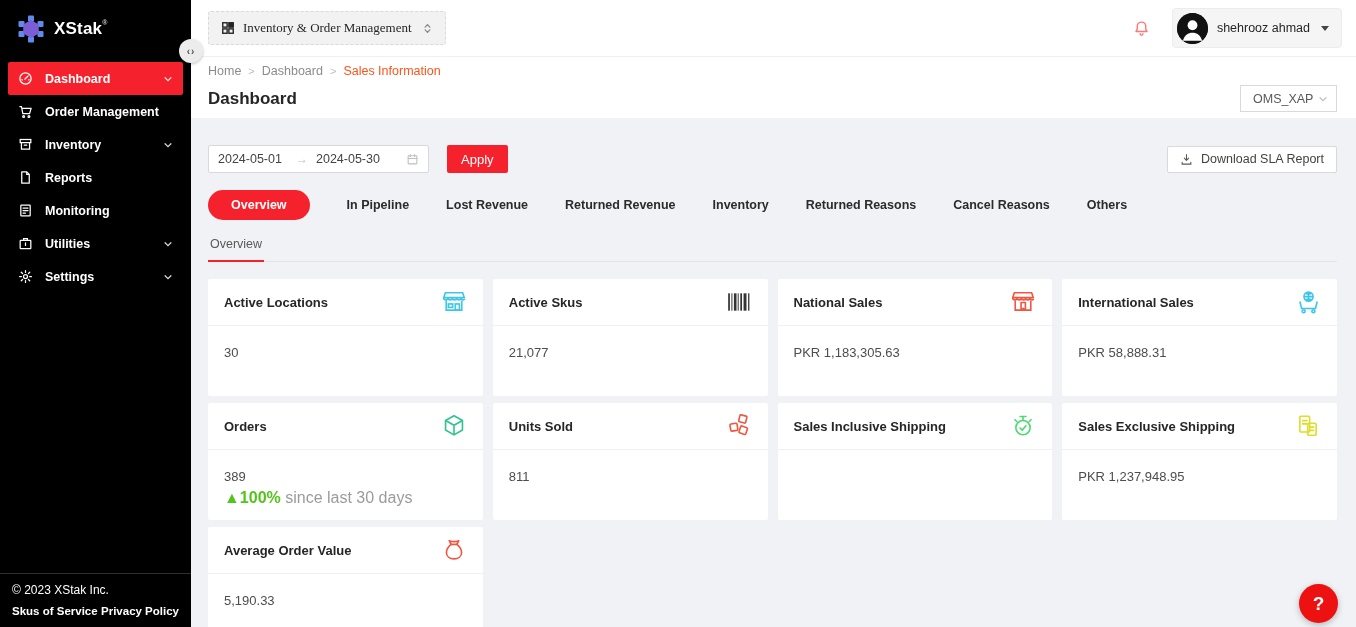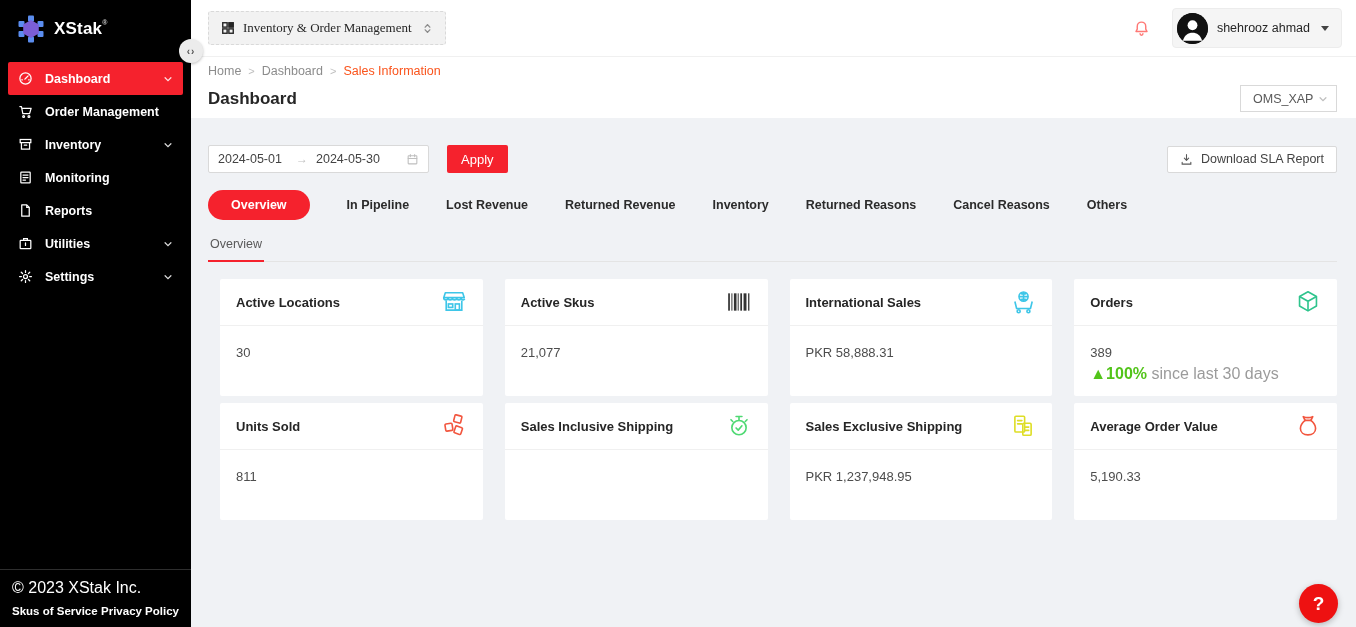--- a/index.html
+++ b/index.html
@@ -16,21 +16,21 @@
   .logo-sup { font-size:7px; vertical-align:top; color:#cfcfcf; }
   .menu { margin-top:6px; flex:1; }
   .menu-item { display:flex; align-items:center; gap:12px; height:33px;
     margin:0 8px; padding:0 10px; border-radius:2px; font-size:12.5px; font-weight:bold;
     color:#fff; cursor:pointer; }
   .menu-item .mi-icon { width:15px; height:15px; color:#fff; flex:0 0 15px; }
   .menu-item .mi-label { flex:1; }
   .menu-item .mi-chev { width:10px; height:10px; color:#fff; opacity:.85; }
   .menu-item.active { background:#f5222d; }
   .sidebar-footer { border-top:1px solid #2e2e2e; padding:9px 12px 10px 12px; }
-  .copyright { font-size:16px; color:#fff; margin-bottom:8px; }
+  .copyright { font-size:12px; color:#fff; margin-bottom:8px; }
   .foot-links { display:flex; justify-content:space-between; font-size:11.5px; font-weight:bold; }
   .foot-links a { color:#fff; text-decoration:none; cursor:pointer; }
 
   
   .collapse-handle { position:absolute; left:179px; top:39px; width:24px; height:24px;
     background:#ececec; border-radius:50%; z-index:9; display:flex; align-items:center;
     justify-content:center; font-size:10px; color:#555; letter-spacing:1px; cursor:pointer;
     box-shadow:0 1px 3px rgba(0,0,0,.25); font-weight:bold; }
 
   
@@ -84,21 +84,21 @@
   .tabs-row { display:flex; align-items:center; gap:37px; margin-top:17px; }
   .tab { font-size:12.5px; font-weight:bold; color:#2b2b2b; cursor:pointer; white-space:nowrap; }
   .tab.pill { background:#f5222d; color:#fff; border-radius:16px; padding:8px 23px; }
 
   .subtab-row { margin-top:13px; border-bottom:1px solid #e4e4e4; }
   .subtab { display:inline-block; font-size:12.5px; color:#595959; padding:4px 2px 9px 2px;
     border-bottom:2px solid #f5222d; margin-bottom:-1px; cursor:pointer; }
 
   .cards-grid { display:grid; grid-template-columns:repeat(4, 1fr); gap:7px 10px;
     grid-auto-rows:117px; margin-top:17px; }
-  .card { background:#fff; border-radius:2px; overflow:hidden;margin-left:12px; }
+  .card { background:#fff; border-radius:2px; overflow:hidden; }
   .card-head { display:flex; align-items:center; justify-content:space-between;
     height:47px; padding:0 16px; border-bottom:1px solid #f0f0f0; }
   .card-title { font-size:13px; font-weight:bold; color:#262626; }
   .card-icon { width:26px; height:26px; }
   .card-icon svg { width:26px; height:26px; }
   .card-body { padding:19px 16px 0 16px; }
   .card-value { font-size:13px; color:#4d4d4d; }
   .card-delta { margin-top:5px; font-size:16px; color:#9b9b9b; }
   .card-delta .up { color:#52c41a; font-weight:bold; }
 
@@ -153,31 +153,31 @@
         <rect x="3.5" y="4" width="17" height="5"></rect>
           <path d="M5.5 9v10.5h13V9M10 13h4" stroke-linecap="round"></path>
       </svg>
       <span class="mi-label">Inventory</span>
       <svg class="mi-chev" viewBox="0 0 24 24" fill="none" stroke="currentColor" stroke-width="3">
           <path d="M5 9l7 7 7-7" stroke-linecap="round"></path>
         </svg>
     </div>
     <div class="menu-item">
       <svg class="mi-icon" viewBox="0 0 24 24" fill="none" stroke="currentColor" stroke-width="2">
+        <path d="M6 3h8l4 4v14H6V3z" stroke-linejoin="round"></path>
+          <path d="M14 3v4h4"></path>
+      </svg>
+      <span class="mi-label">Reports</span>
+    </div>
+    <div class="menu-item">
+      <svg class="mi-icon" viewBox="0 0 24 24" fill="none" stroke="currentColor" stroke-width="2">
         <rect x="4.5" y="3.5" width="15" height="17" rx="1"></rect>
           <path d="M8 8h8M8 12h8M8 16h4" stroke-linecap="round"></path>
       </svg>
       <span class="mi-label">Monitoring</span>
-    </div>
-    <div class="menu-item">
-      <svg class="mi-icon" viewBox="0 0 24 24" fill="none" stroke="currentColor" stroke-width="2">
-        <path d="M6 3h8l4 4v14H6V3z" stroke-linejoin="round"></path>
-          <path d="M14 3v4h4"></path>
-      </svg>
-      <span class="mi-label">Reports</span>
     </div>
     <div class="menu-item">
       <svg class="mi-icon" viewBox="0 0 24 24" fill="none" stroke="currentColor" stroke-width="2">
         <rect x="3.5" y="7" width="17" height="13" rx="1"></rect>
           <path d="M9 7V4h6v3M12 11v4" stroke-linecap="round"></path>
       </svg>
       <span class="mi-label">Utilities</span>
       <svg class="mi-chev" viewBox="0 0 24 24" fill="none" stroke="currentColor" stroke-width="3">
           <path d="M5 9l7 7 7-7" stroke-linecap="round"></path>
         </svg>
@@ -330,20 +330,36 @@
                 <rect x="16.2" y="4" width="2.7" height="16"></rect>
               <rect x="20.4" y="4" width="1.2" height="16"></rect>
             </svg>
           </span>
         </div>
         <div class="card-body">
           <div class="card-value">21,077</div>
         </div>
       </div>
 
+      <div class="card">
+        <div class="card-head">
+          <span class="card-title">National Sales</span>
+          <span class="card-icon" style="color: rgb(242, 86, 63);">
+            <svg viewBox="0 0 24 24" fill="none" stroke="currentColor" stroke-width="1.5">
+              <path d="M4 3.5h16l1.5 4.5h-19L4 3.5z" stroke-linejoin="round"></path>
+              <path d="M2.5 8a2 2 0 004 0 2 2 0 004 0 2 2 0 004 0 2 2 0 004 0 2 2 0 003.5 1.3"></path>
+              <path d="M4.8 10.5v9h14.4v-9"></path>
+              <path d="M10.2 12.5h4v7l-2-1.6-2 1.6v-7z" stroke-linejoin="round"></path>
+            </svg>
+          </span>
+        </div>
+        <div class="card-body">
+          <div class="card-value">PKR 1,183,305.63</div>
+        </div>
+      </div>
 
       <div class="card">
         <div class="card-head">
           <span class="card-title">International Sales</span>
           <span class="card-icon" style="color: rgb(62, 198, 232);">
             <svg viewBox="0 0 24 24" fill="none" stroke="currentColor" stroke-width="1.5">
               <circle cx="12.5" cy="7" r="4.2"></circle>
                 <path d="M8.3 7h8.4M12.5 2.8v8.4M9.6 4a6.5 6.5 0 005.8 0M9.6 10a6.5 6.5 0 015.8 0"></path>
               <path d="M4.5 11.5l1.6 6.5h12.8l1.6-6.5" stroke-linejoin="round"></path>
               <circle cx="8" cy="20.5" r="1.4"></circle>

